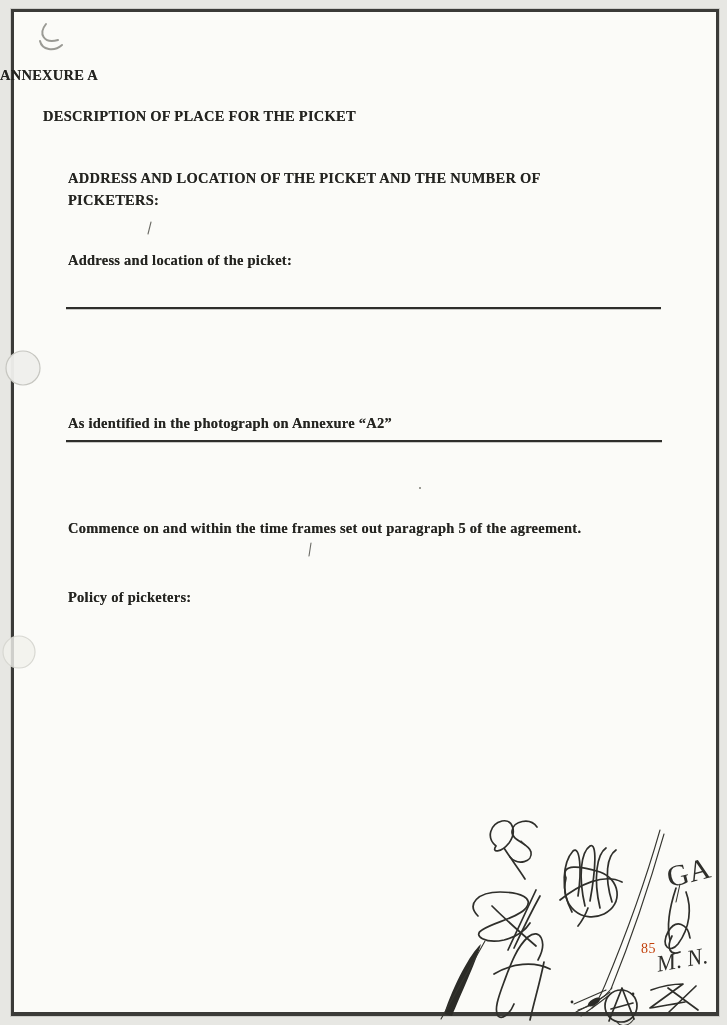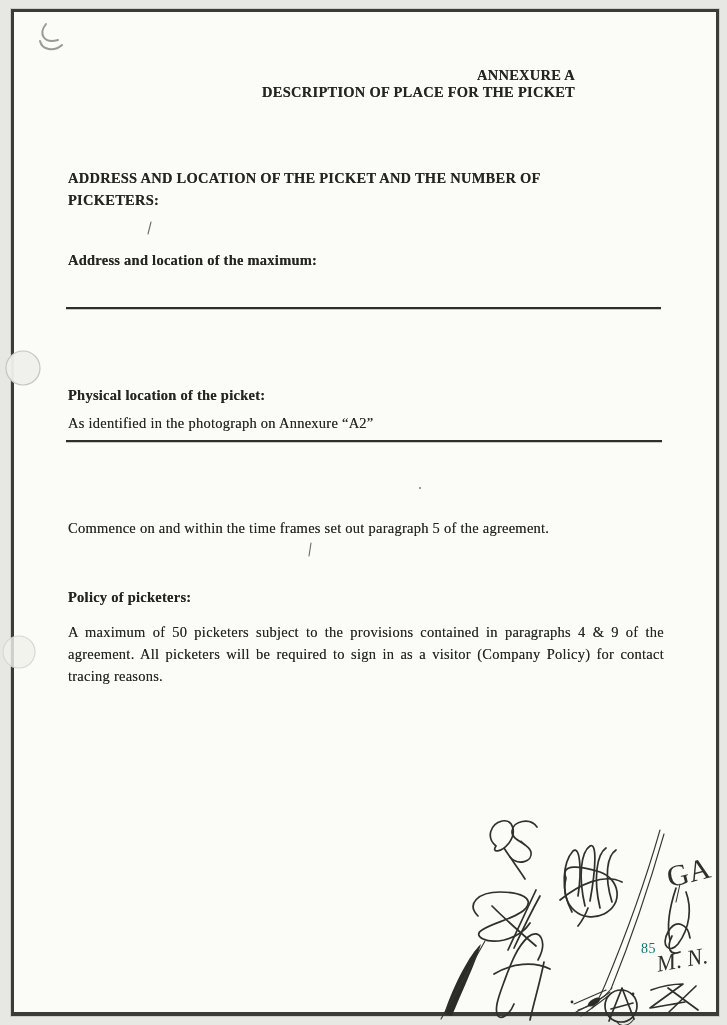--- a/index.html
+++ b/index.html
@@ -16,64 +16,63 @@
     background:#fbfbf8;
     border:3px solid #3b3b38;
     border-bottom-width:4px;
     box-shadow:0 0 0 1px rgba(60,60,55,.15);
   }
   .abs{position:absolute;color:#242420;}
   .ink{
     color:#242420;
     text-shadow:0 0 .5px rgba(20,20,18,.55);
     letter-spacing:.25px;
+    font-weight:bold;
   }
-  .center{left:0;width:575px;text-align:right;}
+  .center{left:0;width:575px;text-align:left;}
   .bold{font-weight:700;}
   .t-title{font-size:14.5px;}
   .t-body{font-size:14.5px;}
   .rule{
     position:absolute;height:2px;
     background:#2e2e2b;
     box-shadow:0 1px 0 rgba(46,46,43,.25);
   }
   .heading-block{line-height:22px;}
   .para{line-height:22px;text-align:justify;}
-  .pagenum{font-size:14px;color:#0f766e;letter-spacing:.5px;}
+  .pagenum{font-size:14px;color:#c2410c;letter-spacing:.5px;}
   svg{position:absolute;left:0;top:0;pointer-events:none;}
   .sig-stroke{fill:none;stroke:#2f2f2b;stroke-width:1.7;stroke-linecap:round;stroke-linejoin:round;}
   .sig-thin{fill:none;stroke:#35352f;stroke-width:1.1;stroke-linecap:round;}
   .sig-fill{fill:#2b2b27;stroke:none;}
   .sig-text{fill:#2f2f2b;font-family:"Liberation Serif",serif;}
   .faint{stroke:#9a9a94;}
 </style>
 </head>
 <body>
 
 <div id="scan">
 
   <div class="page"></div>
 
   <div class="abs ink center bold t-title" style="top:67px;">ANNEXURE A</div>
-  <div class="abs ink center bold t-title" style="top:84px;">DESCRIPTION OF PLACE FOR THE PICKET</div>
+  <div class="abs ink center bold t-title" style="top:108px;padding-left:43px;">DESCRIPTION OF PLACE FOR THE PICKET</div>
 
   <div class="abs ink bold t-title heading-block" style="top:167px;left:68px;width:545px;">ADDRESS AND LOCATION OF THE PICKET AND THE NUMBER OF PICKETERS:</div>
 
-  <div class="abs ink bold t-title" style="top:252px;left:68px;">Address and location of the maximum:</div>
+  <div class="abs ink bold t-title" style="top:252px;left:68px;">Address and location of the picket:</div>
   <div class="abs ink t-body" style="top:280px;left:68px;width:592px;"></div>
   <div class="rule" style="top:307px;left:66px;width:595px;"></div>
 
-  <div class="abs ink bold t-title" style="top:387px;left:68px;">Physical location of the picket:</div>
   <div class="abs ink t-body" style="top:415px;left:68px;">As identified in the photograph on Annexure “A2”</div>
   <div class="rule" style="top:440px;left:66px;width:596px;"></div>
 
   <div class="abs ink t-body" style="top:520px;left:68px;text-align:center;">Commence on and within the time frames set out paragraph 5 of the agreement.</div>
 
   <div class="abs ink bold t-title" style="top:589px;left:68px;">Policy of picketers:</div>
-  <div class="abs ink t-body para" style="top:621px;left:68px;width:596px;">A maximum of 50 picketers subject to the provisions contained in paragraphs 4 &amp; 9 of the agreement. All picketers will be required to sign in as a visitor (Company Policy) for contact tracing reasons.</div>
 
   <div class="abs pagenum" style="top:941px;left:641px;">85</div>
 
   <svg width="727" height="1025" viewBox="0 0 727 1025">
 
     <g>
       <path class="sig-thin faint" style="stroke-width:2" d="M46,24 C38,34 44,44 58,40"></path>
       <path class="sig-thin faint" style="stroke-width:2" d="M40,41 C42,50 54,52 62,45"></path>
     </g>
 

